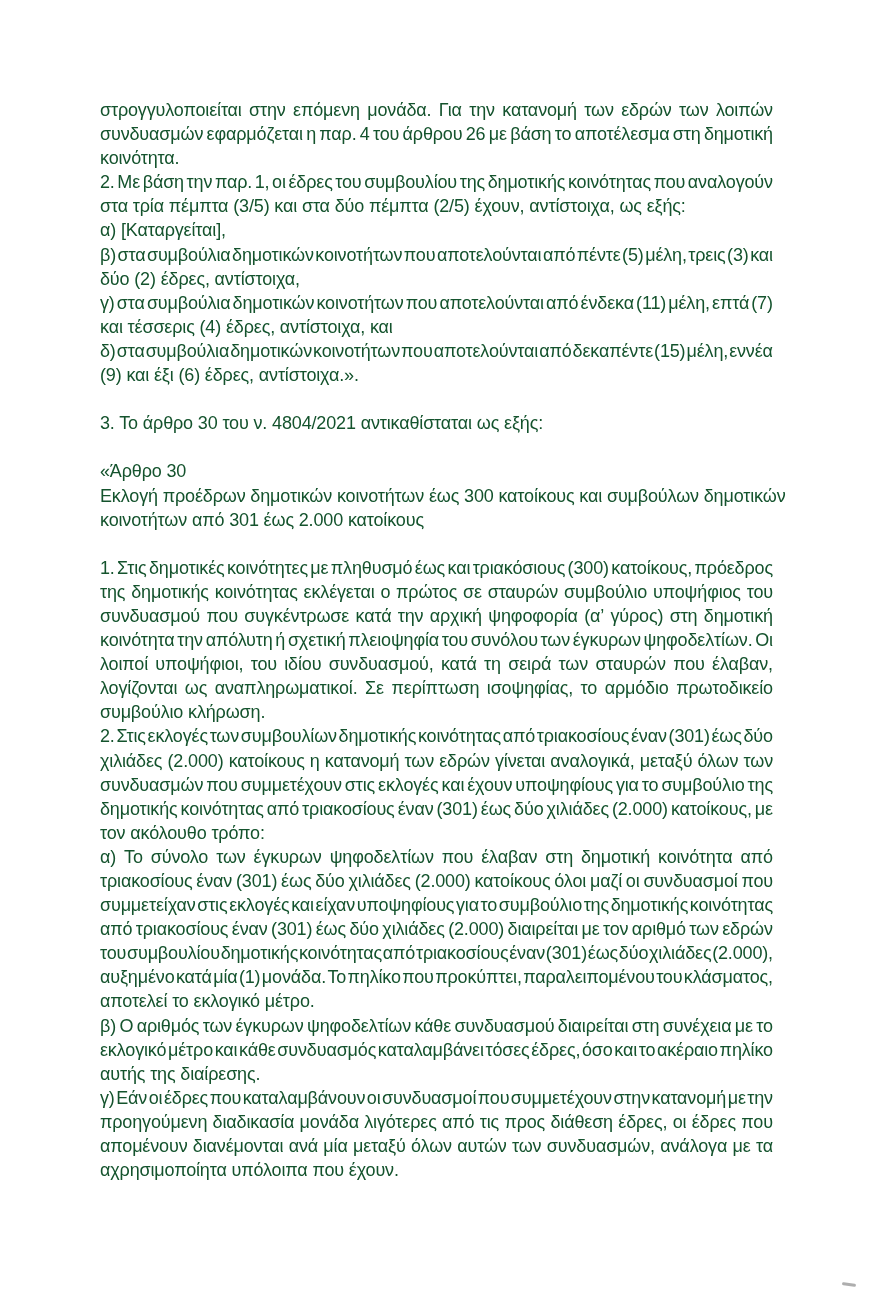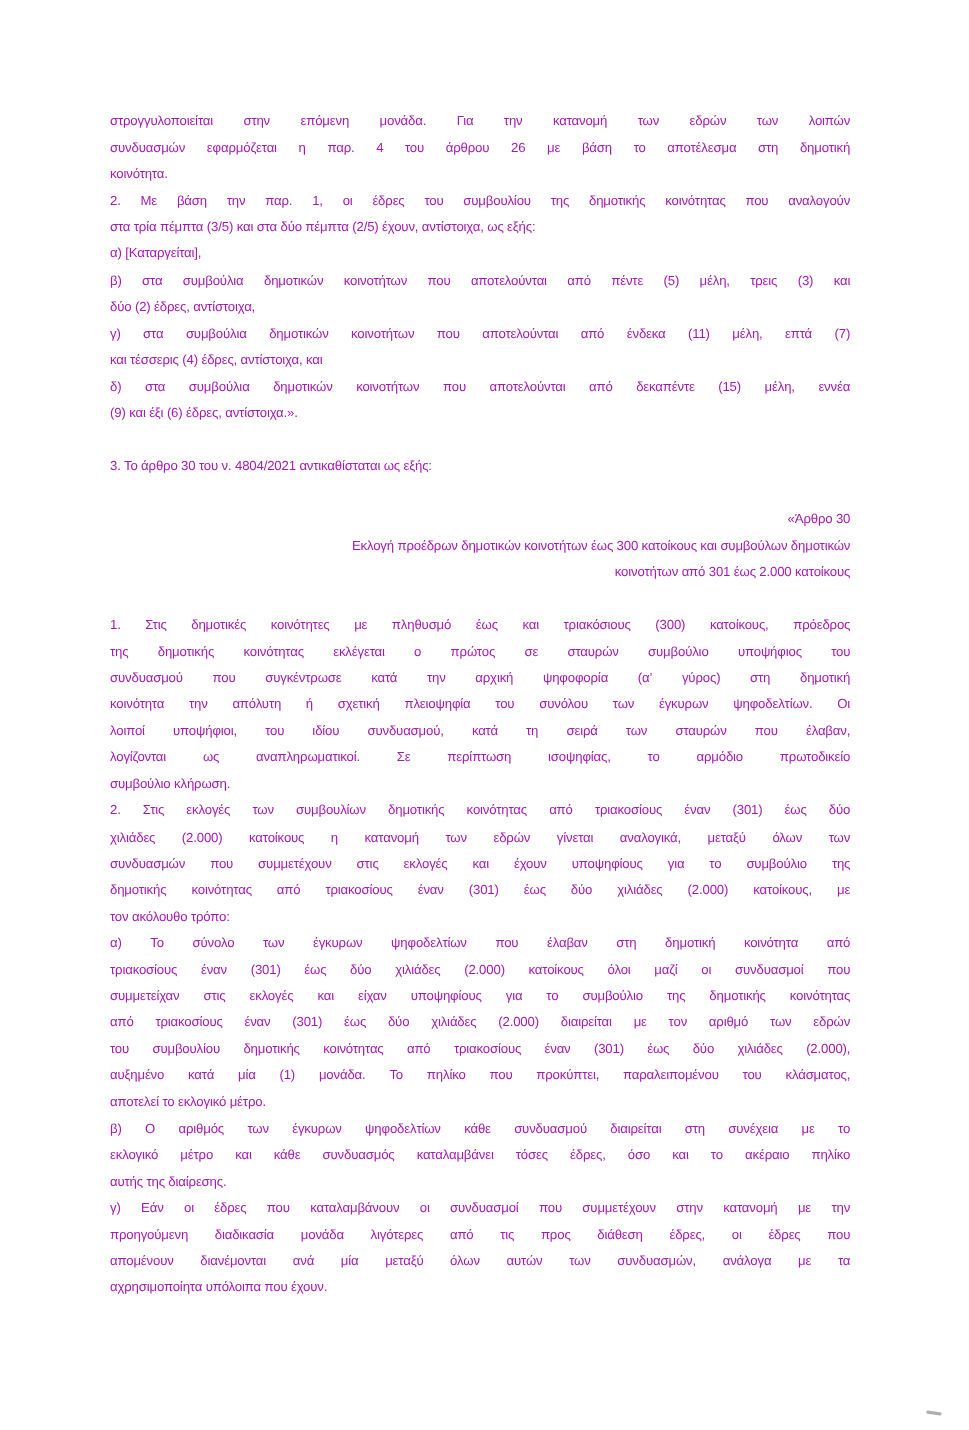--- a/index.html
+++ b/index.html
@@ -1,26 +1,26 @@
 <!DOCTYPE html>
 <html><head>
 <meta charset="utf-8">
 <style>
   html, body { margin: 0; padding: 0; background: #ffffff; }
   body { width: 881px; height: 1300px; position: relative; overflow: hidden; }
   .page {
     position: absolute; left: 100px; top: 98px; width: 673px;
     font-family: "Liberation Sans", "DejaVu Sans", sans-serif;
-    font-size: 12px; line-height: 24.1px; color: #a21caf;
+    font-size: 18px; line-height: 24.1px; color: #14532d;
     letter-spacing: -0.15px;
   }
   .line-j { display: flex; justify-content: space-between; white-space: nowrap; }
   .line-l { display: block; white-space: nowrap; }
   .blank { height: 24.1px; }
-  .center { text-align: right; white-space: nowrap; }
+  .center { text-align: left; white-space: nowrap; }
   .mark { position: absolute; left: 842px; top: 1283px; width: 14px; height: 3px; background: #9a9a9a; border-radius: 2px; transform: rotate(8deg); opacity: .8; }
 </style>
 </head>
 <body>
 
 <div class="page">
   <div id="top-block">
       <div class="line-j">
         <span>στρογγυλοποιείται</span>
         <span>στην</span>

